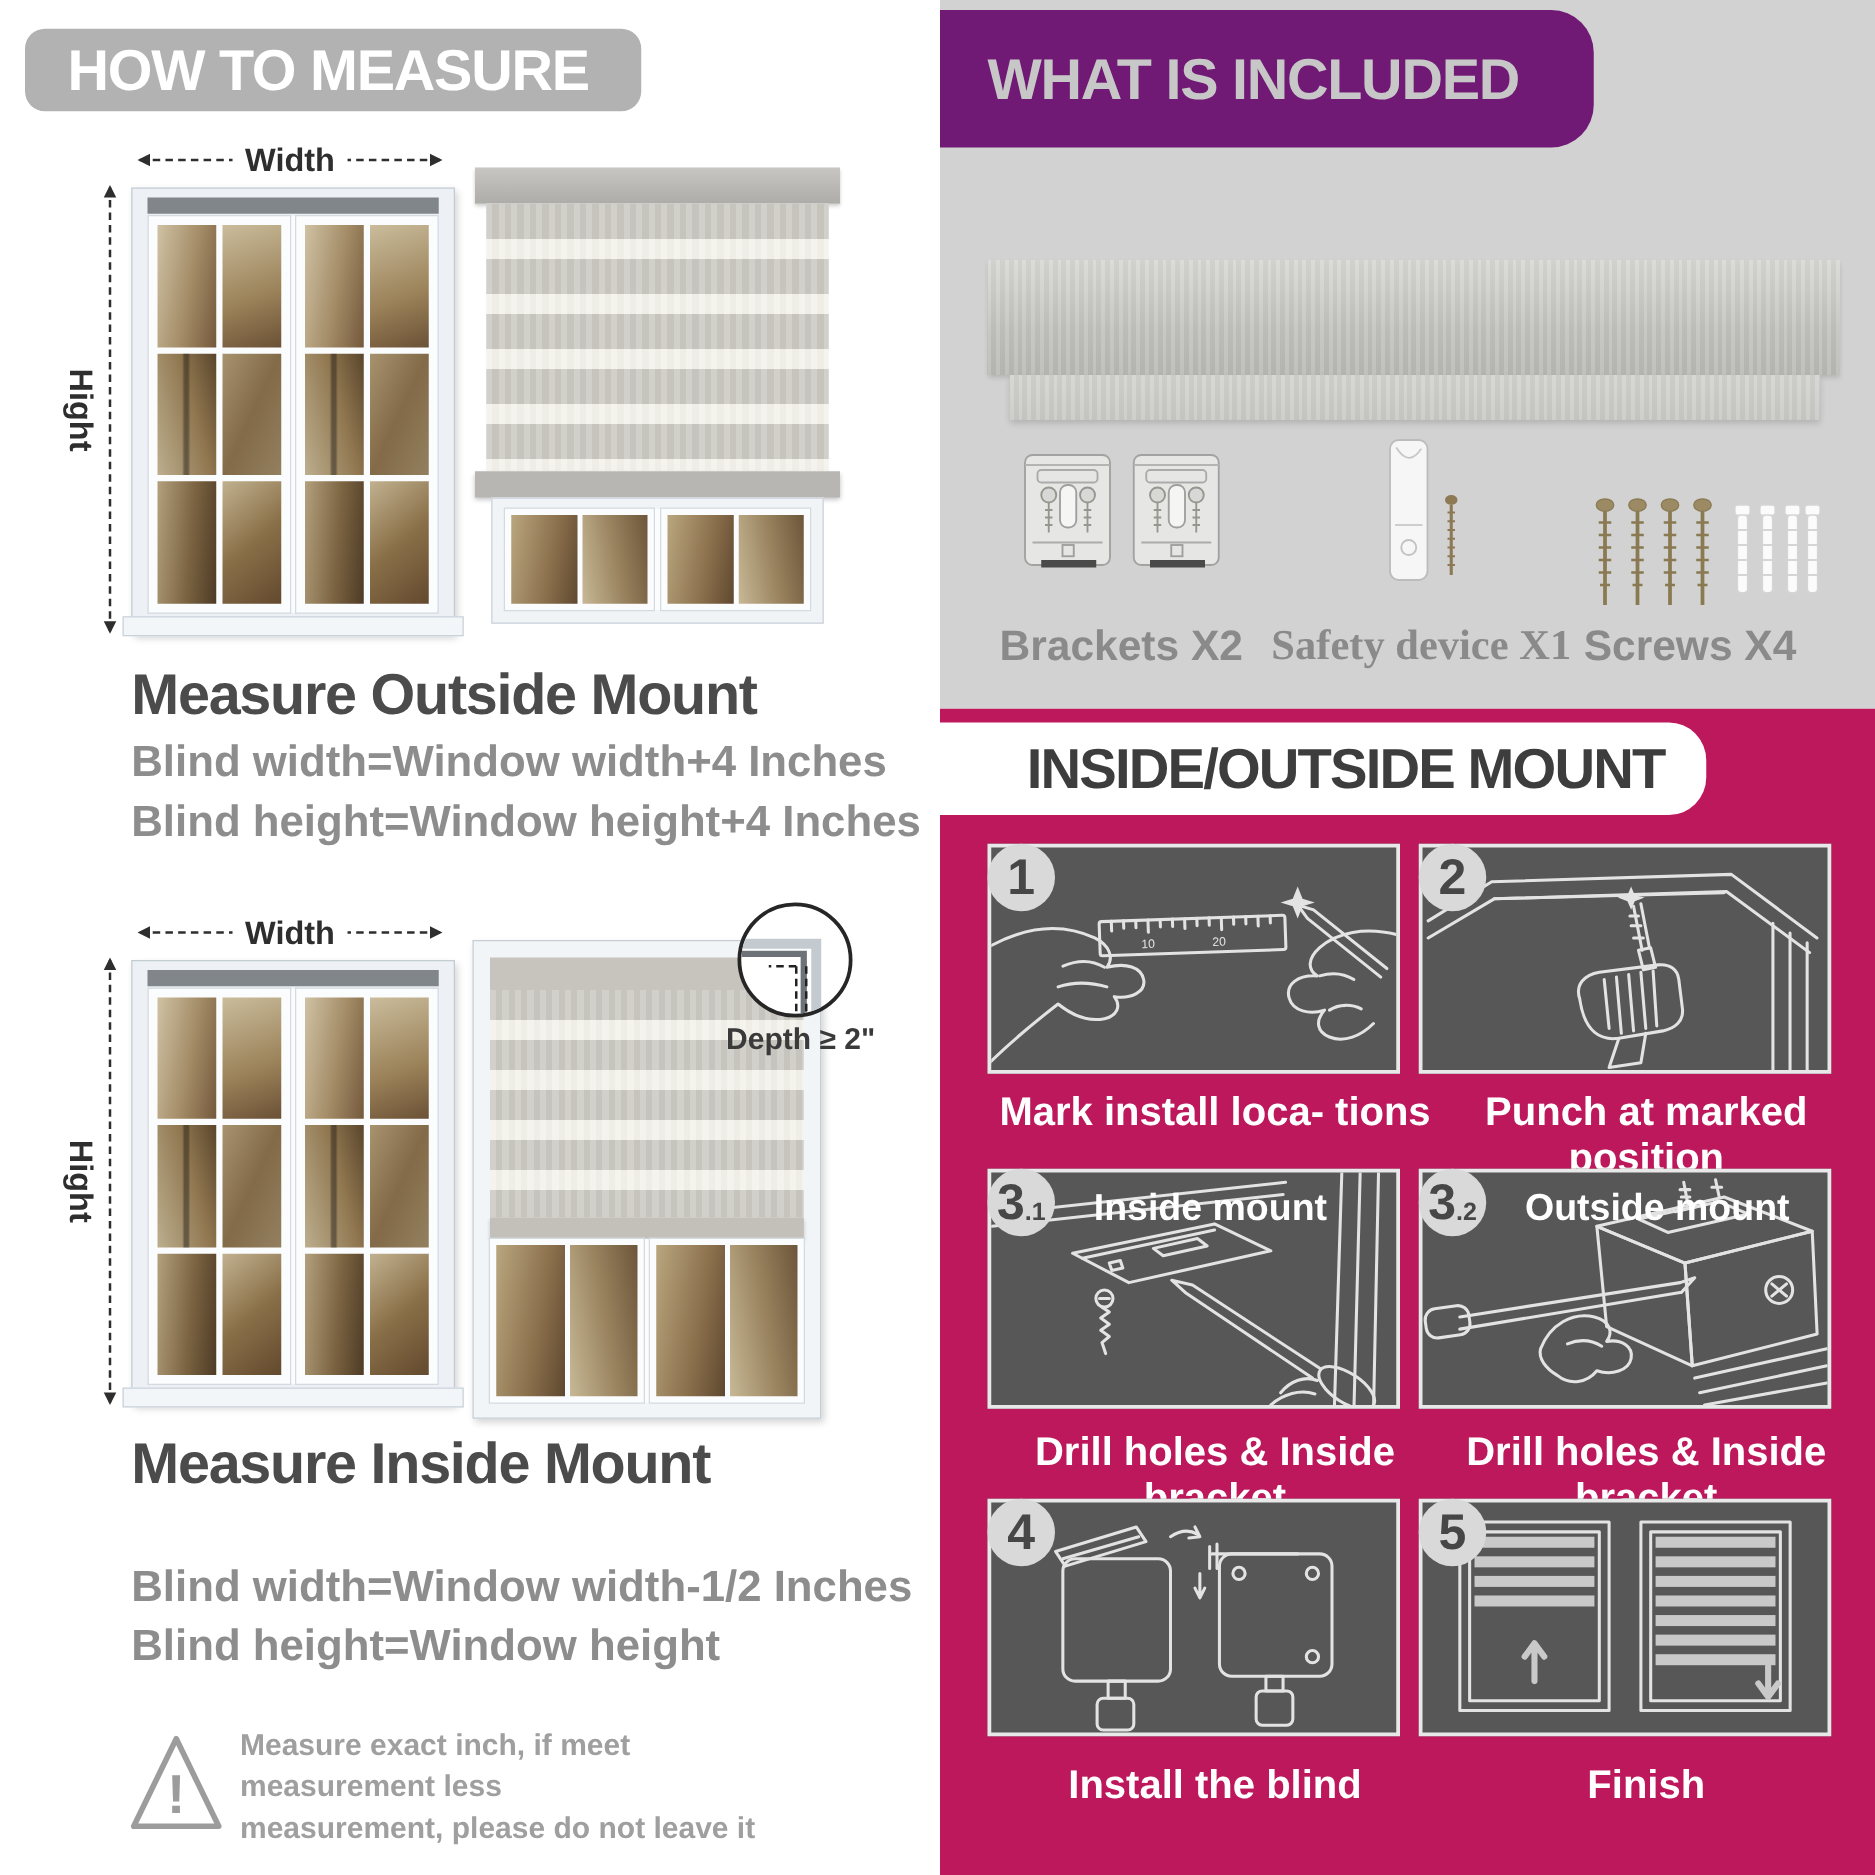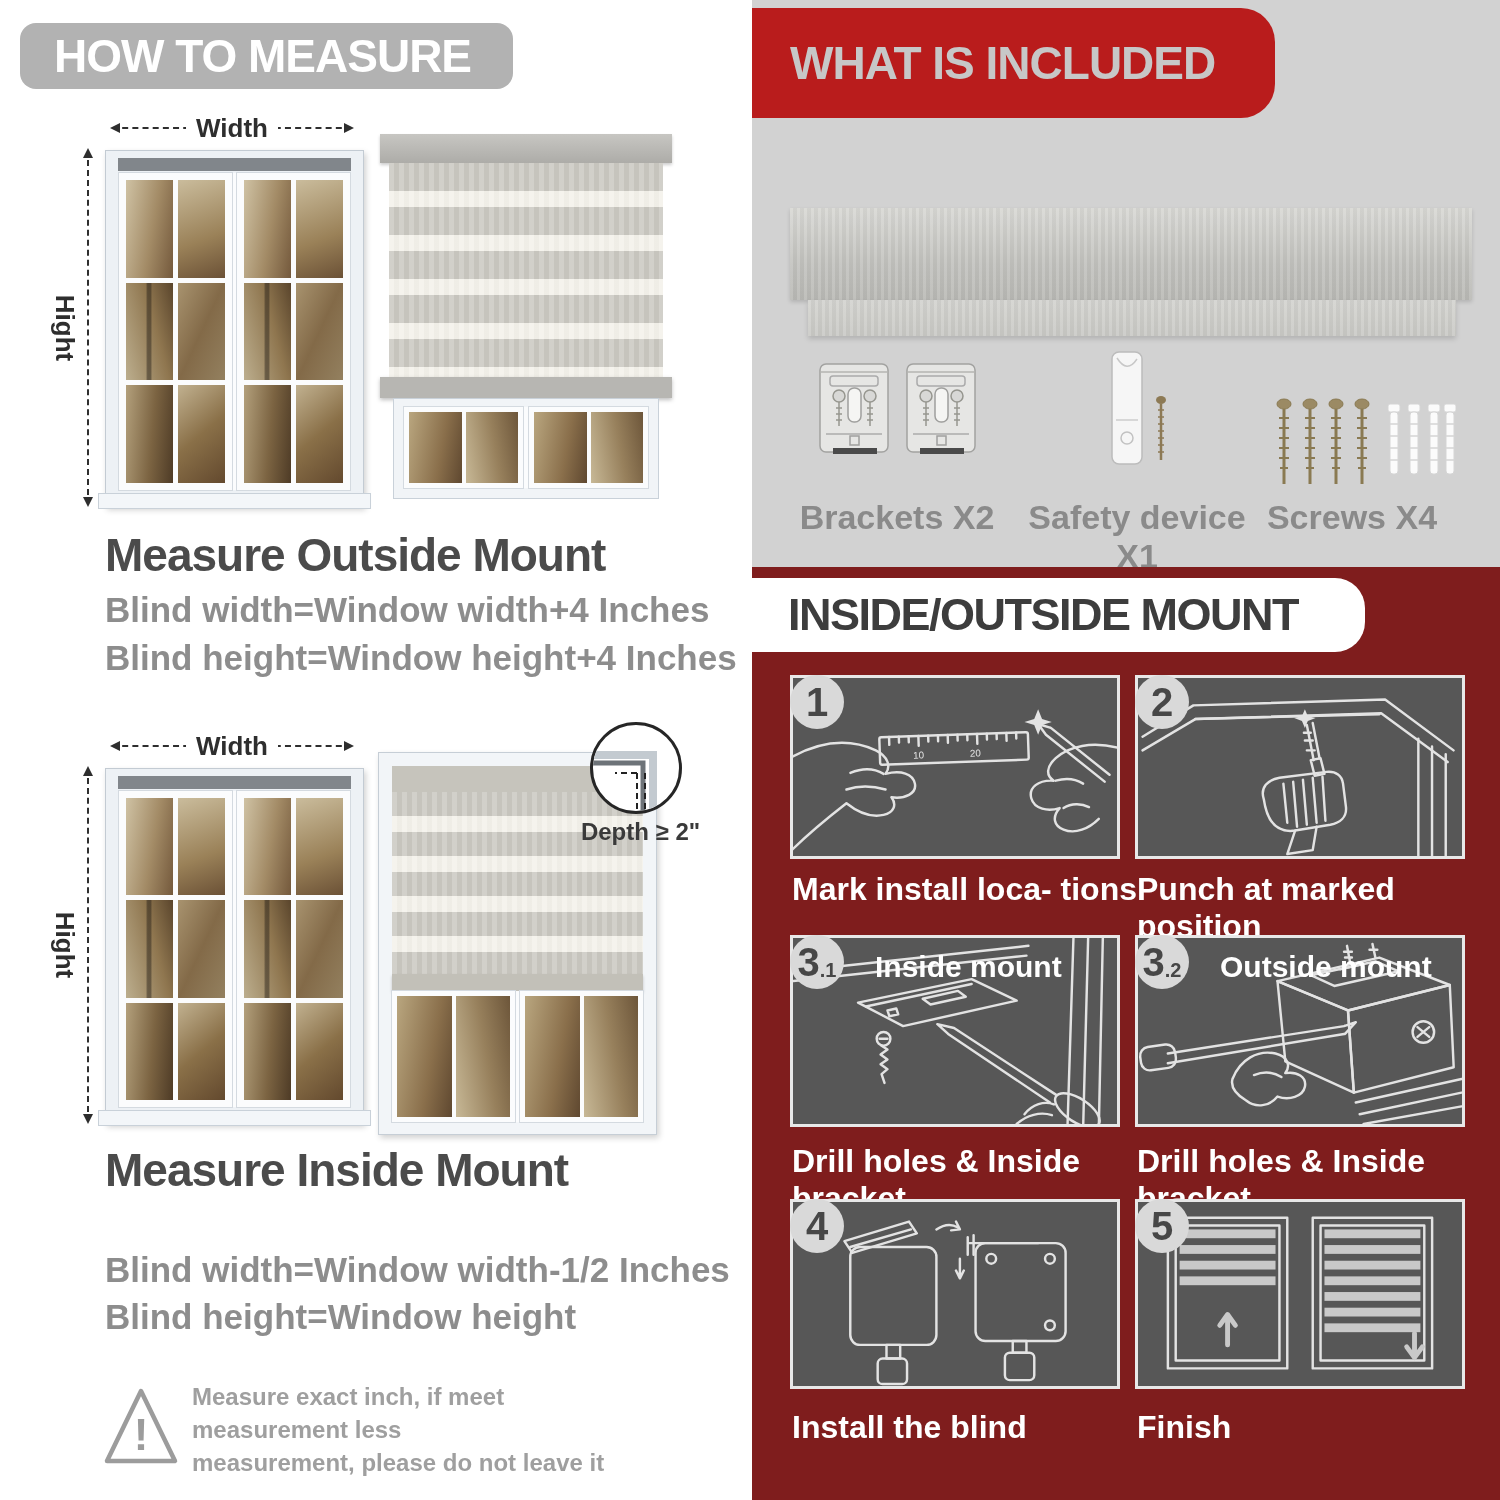--- a/index.html
+++ b/index.html
@@ -79,36 +79,36 @@
   .detail-circle{position:absolute;width:86px;height:86px;border:3px solid #262626;border-radius:50%;
      background:#fff;overflow:hidden;}
   .depth-lbl{position:absolute;font-size:24px;font-weight:700;color:#3a3a3a;text-align:center;}
 
   .h2{position:absolute;font-size:46px;font-weight:700;color:#4b4b4b;letter-spacing:-1px;}
   .mline{position:absolute;font-size:35px;font-weight:700;color:#8d8d8d;}
   .warn-text{position:absolute;font-size:24px;font-weight:700;color:#9f9f9f;line-height:33px;}
 
   
   .light-panel{position:absolute;left:752px;top:0;width:748px;height:567px;background:#d2d2d2;}
-  .chip-white{position:absolute;left:0;top:8px;width:523px;height:110px;background:#b91c1c;
+  .chip-white{position:absolute;left:0;top:8px;width:523px;height:110px;background:#701a75;
      border-radius:0 34px 34px 0;color:#c7c7c7;font-weight:700;font-size:46px;line-height:110px;
      padding-left:38px;letter-spacing:-1px;box-sizing:border-box;}
   .product-label{position:absolute;left:20px;right:0;top:140px;text-align:center;
      font-size:36px;font-weight:700;color:#8a8a8a;}
   .headrail{position:absolute;left:38px;top:208px;width:682px;height:92px;
      background:repeating-linear-gradient(90deg,rgba(255,255,255,.10) 0 3px,rgba(0,0,0,.03) 3px 7px),
         linear-gradient(180deg,#d8d8d4,#c2c2be 60%,#b9b9b5);
      box-shadow:0 2px 4px rgba(0,0,0,.15);}
   .headrail-strip{position:absolute;left:56px;top:300px;width:648px;height:36px;
      background:repeating-linear-gradient(90deg,rgba(255,255,255,.10) 0 3px,rgba(0,0,0,.03) 3px 7px),
         linear-gradient(180deg,#d3d3cf,#c9c9c5);
      box-shadow:0 3px 5px rgba(0,0,0,.15);}
   .item-label{position:absolute;top:498px;font-size:34px;font-weight:700;color:#8a8a8a;text-align:center;}
 
-  .dark-panel{position:absolute;left:752px;top:567px;width:748px;height:933px;background:#7f1d1d;}
+  .dark-panel{position:absolute;left:752px;top:567px;width:748px;height:933px;background:#be185d;text-align:center;}
   .chip-white2{position:absolute;left:0;top:11px;width:613px;height:74px;background:#ffffff;
      border-radius:0 30px 30px 0;color:#3d3d3d;font-weight:700;font-size:45px;line-height:74px;
      padding-left:36px;letter-spacing:-1.5px;box-sizing:border-box;}
   .stepbox{position:absolute;width:330px;border:3px solid #e8e8e8;background:#575757;box-sizing:border-box;}
   .badge{position:absolute;left:-3px;top:-3px;min-width:54px;height:54px;border-radius:28px;
      background:#d9d9d9;color:#474747;font-weight:700;font-size:40px;display:flex;
      align-items:center;justify-content:center;padding:0 6px;box-sizing:border-box;}
   .badge .sub{font-size:20px;font-weight:700;align-self:flex-end;margin-bottom:7px;}
   .step-title{position:absolute;left:82px;top:12px;font-size:30px;font-weight:700;color:#fff;}
   .caption{position:absolute;width:360px;font-size:32px;font-weight:700;color:#ffffff;}
@@ -326,21 +326,21 @@
           </g>
         <g transform="translate(178,8)">
             <rect x="-6" y="0" width="12" height="8" rx="2"></rect>
             <rect x="-4" y="8" width="8" height="62" rx="3"></rect>
             <path d="M-4,20 h8 M-4,32 h8 M-4,44 h8 M-4,56 h8" stroke-width="1.5" fill="none"></path>
           </g>
       </g>
     </svg>
 
     <div class="item-label" style="left:40px;width:210px;">Brackets X2</div>
-    <div class="item-label" style="left:255px;width:260px;">Safety device X1</div>
+    <div class="item-label" style="left:255px;width:260px;font-family:Liberation Serif, serif;">Safety device X1</div>
     <div class="item-label" style="left:505px;width:190px;">Screws X4</div>
   </div>
 
   <div class="dark-panel">
     <div class="chip-white2">INSIDE/OUTSIDE MOUNT</div>
 
     <div class="stepbox" style="left:38px;top:108px;height:184px;">
       <svg class="lineart" width="324" height="178" viewBox="0 0 330 182">
         <path d="M-4,82 C28,64 58,62 84,74 C96,80 100,90 94,98 C110,94 122,98 124,108 C126,118 114,124 100,122 C106,130 102,138 92,140 C78,143 64,136 54,128 C36,142 14,160 -4,178"></path>
         <path d="M58,97 C70,92 82,92 92,98"></path>

